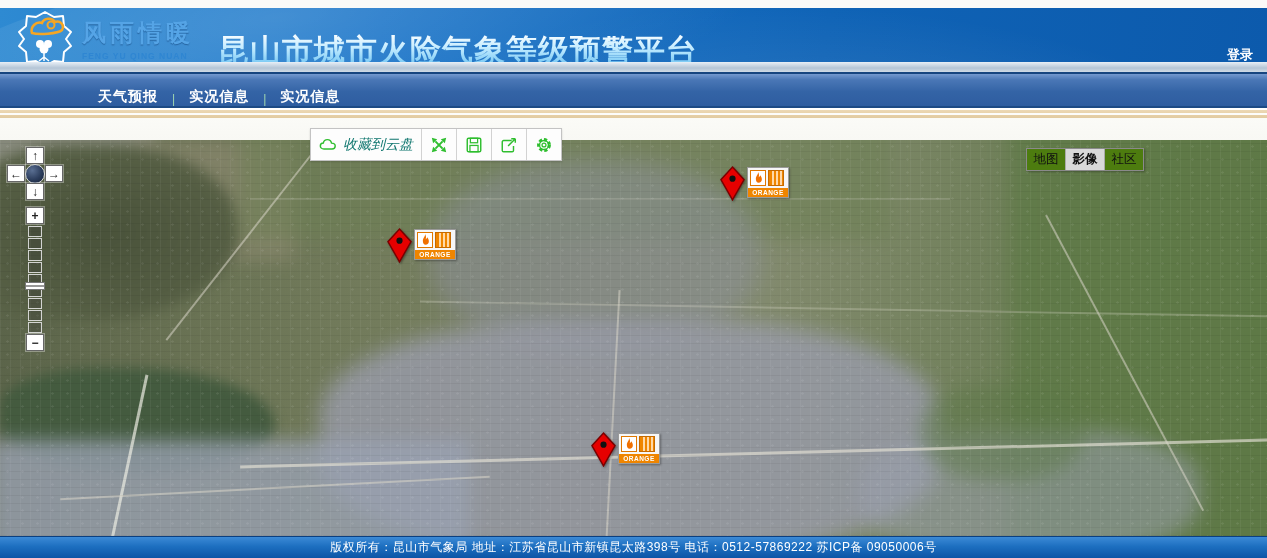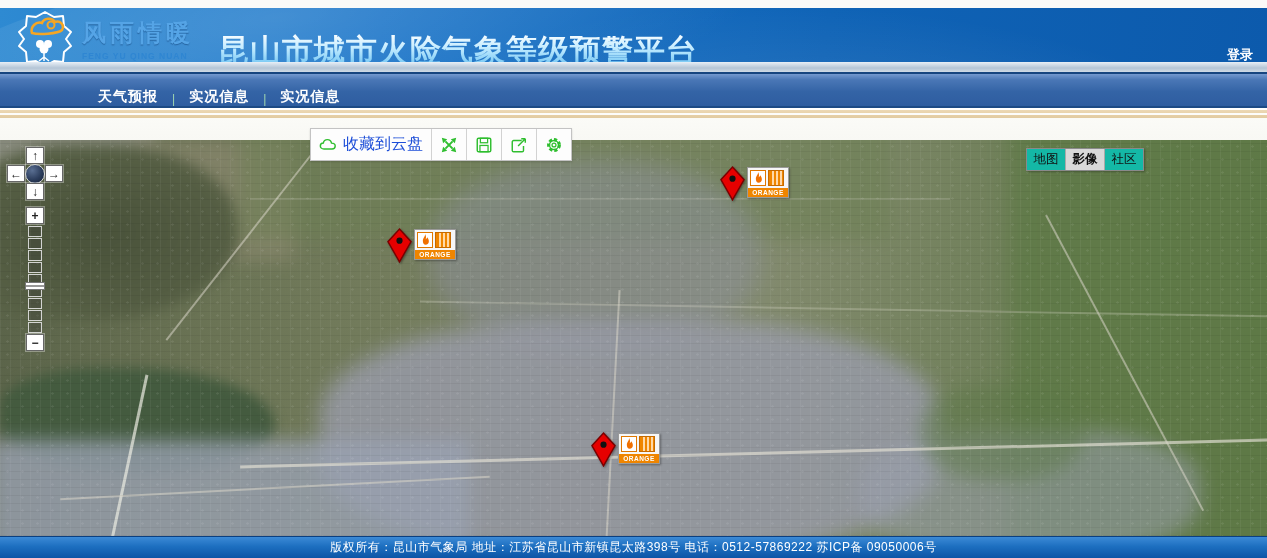--- a/index.html
+++ b/index.html
@@ -69,21 +69,21 @@
       repeating-linear-gradient(0deg,rgba(0,0,0,.05) 0 1px,transparent 1px 8px),
       repeating-linear-gradient(90deg,rgba(255,255,255,.05) 0 1px,transparent 1px 10px),
       radial-gradient(rgba(255,255,255,.08) 1px,transparent 1.6px);
     background-size:auto,auto,15px 13px;}
 
   
   .toolbar{position:absolute;left:310px;top:128px;height:31px;display:flex;align-items:stretch;
     background:#fdfdfd;border:1px solid #c3c3c3;box-shadow:0 1px 2px rgba(0,0,0,.15);z-index:30;}
   .tcell{display:flex;align-items:center;justify-content:center;padding:0 8px;border-left:1px solid #d2d2d2;cursor:pointer;}
   .tcell:first-child{border-left:none;gap:6px;}
-  .tcell .lbl{font-size:16px;color:#1d4ed8;}
+  .tcell .lbl{font-size:14px;color:#0f766e;font-style:italic;}
   .ticon{width:18px;height:18px;display:block;}
 
   
   .ctl-btn{position:absolute;width:18px;height:17px;background:#fff;border:1px solid #666;
     box-sizing:border-box;display:flex;align-items:center;justify-content:center;
     font-size:12px;font-weight:bold;color:#222;cursor:pointer;box-shadow:0 0 0 1px rgba(255,255,255,.35);}
   .pan{position:absolute;left:7px;top:147px;width:56px;height:56px;z-index:25;}
   .pan .up{left:19px;top:0;}  .pan .left{left:0;top:18px;}
   .pan .right{left:38px;top:18px;} .pan .down{left:19px;top:36px;}
   .pan .globe{position:absolute;left:18px;top:17px;width:20px;height:20px;border-radius:50%;
@@ -96,21 +96,21 @@
   .zcell{width:14px;height:11px;box-sizing:border-box;border:1px solid rgba(235,235,235,.85);
     background:rgba(55,55,55,.28);margin-top:1px;cursor:pointer;}
   .zhandle{position:absolute;left:-3px;top:57px;width:20px;height:8px;background:#f4f4f4;
     border:1px solid #777;box-sizing:border-box;cursor:pointer;
     background:linear-gradient(#fff 40%,#999 40%,#999 60%,#fff 60%);}
 
   
   .maptype{position:absolute;left:1026px;top:148px;display:flex;background:#fff;
     border:1px solid #8a8a8a;box-shadow:1px 1px 2px rgba(0,0,0,.3);z-index:30;}
   .maptype .opt{width:38px;height:21px;display:flex;align-items:center;justify-content:center;
-    font-size:12.5px;color:#111;cursor:pointer;border-left:1px solid #aaa;background:#14b8a6;}
+    font-size:12.5px;color:#111;cursor:pointer;border-left:1px solid #aaa;background:#4d7c0f;}
   .maptype .opt:first-child{border-left:none;}
   .maptype .opt.selected{background:#d9d9d9;font-weight:bold;}
 
   
   .marker{position:absolute;width:70px;height:40px;z-index:20;}
   .pin{position:absolute;left:0;top:0;cursor:pointer;filter:drop-shadow(1px 1px 1px rgba(0,0,0,.4));}
   .badge{position:absolute;left:28px;top:1px;width:40px;background:#f6f6f6;border:1px solid #9a9a9a;
     box-shadow:1px 1px 2px rgba(0,0,0,.35);cursor:pointer;}
   .badge .tiles{display:flex;gap:2px;padding:2px;}
   .tile{width:16px;height:16px;box-sizing:border-box;}

